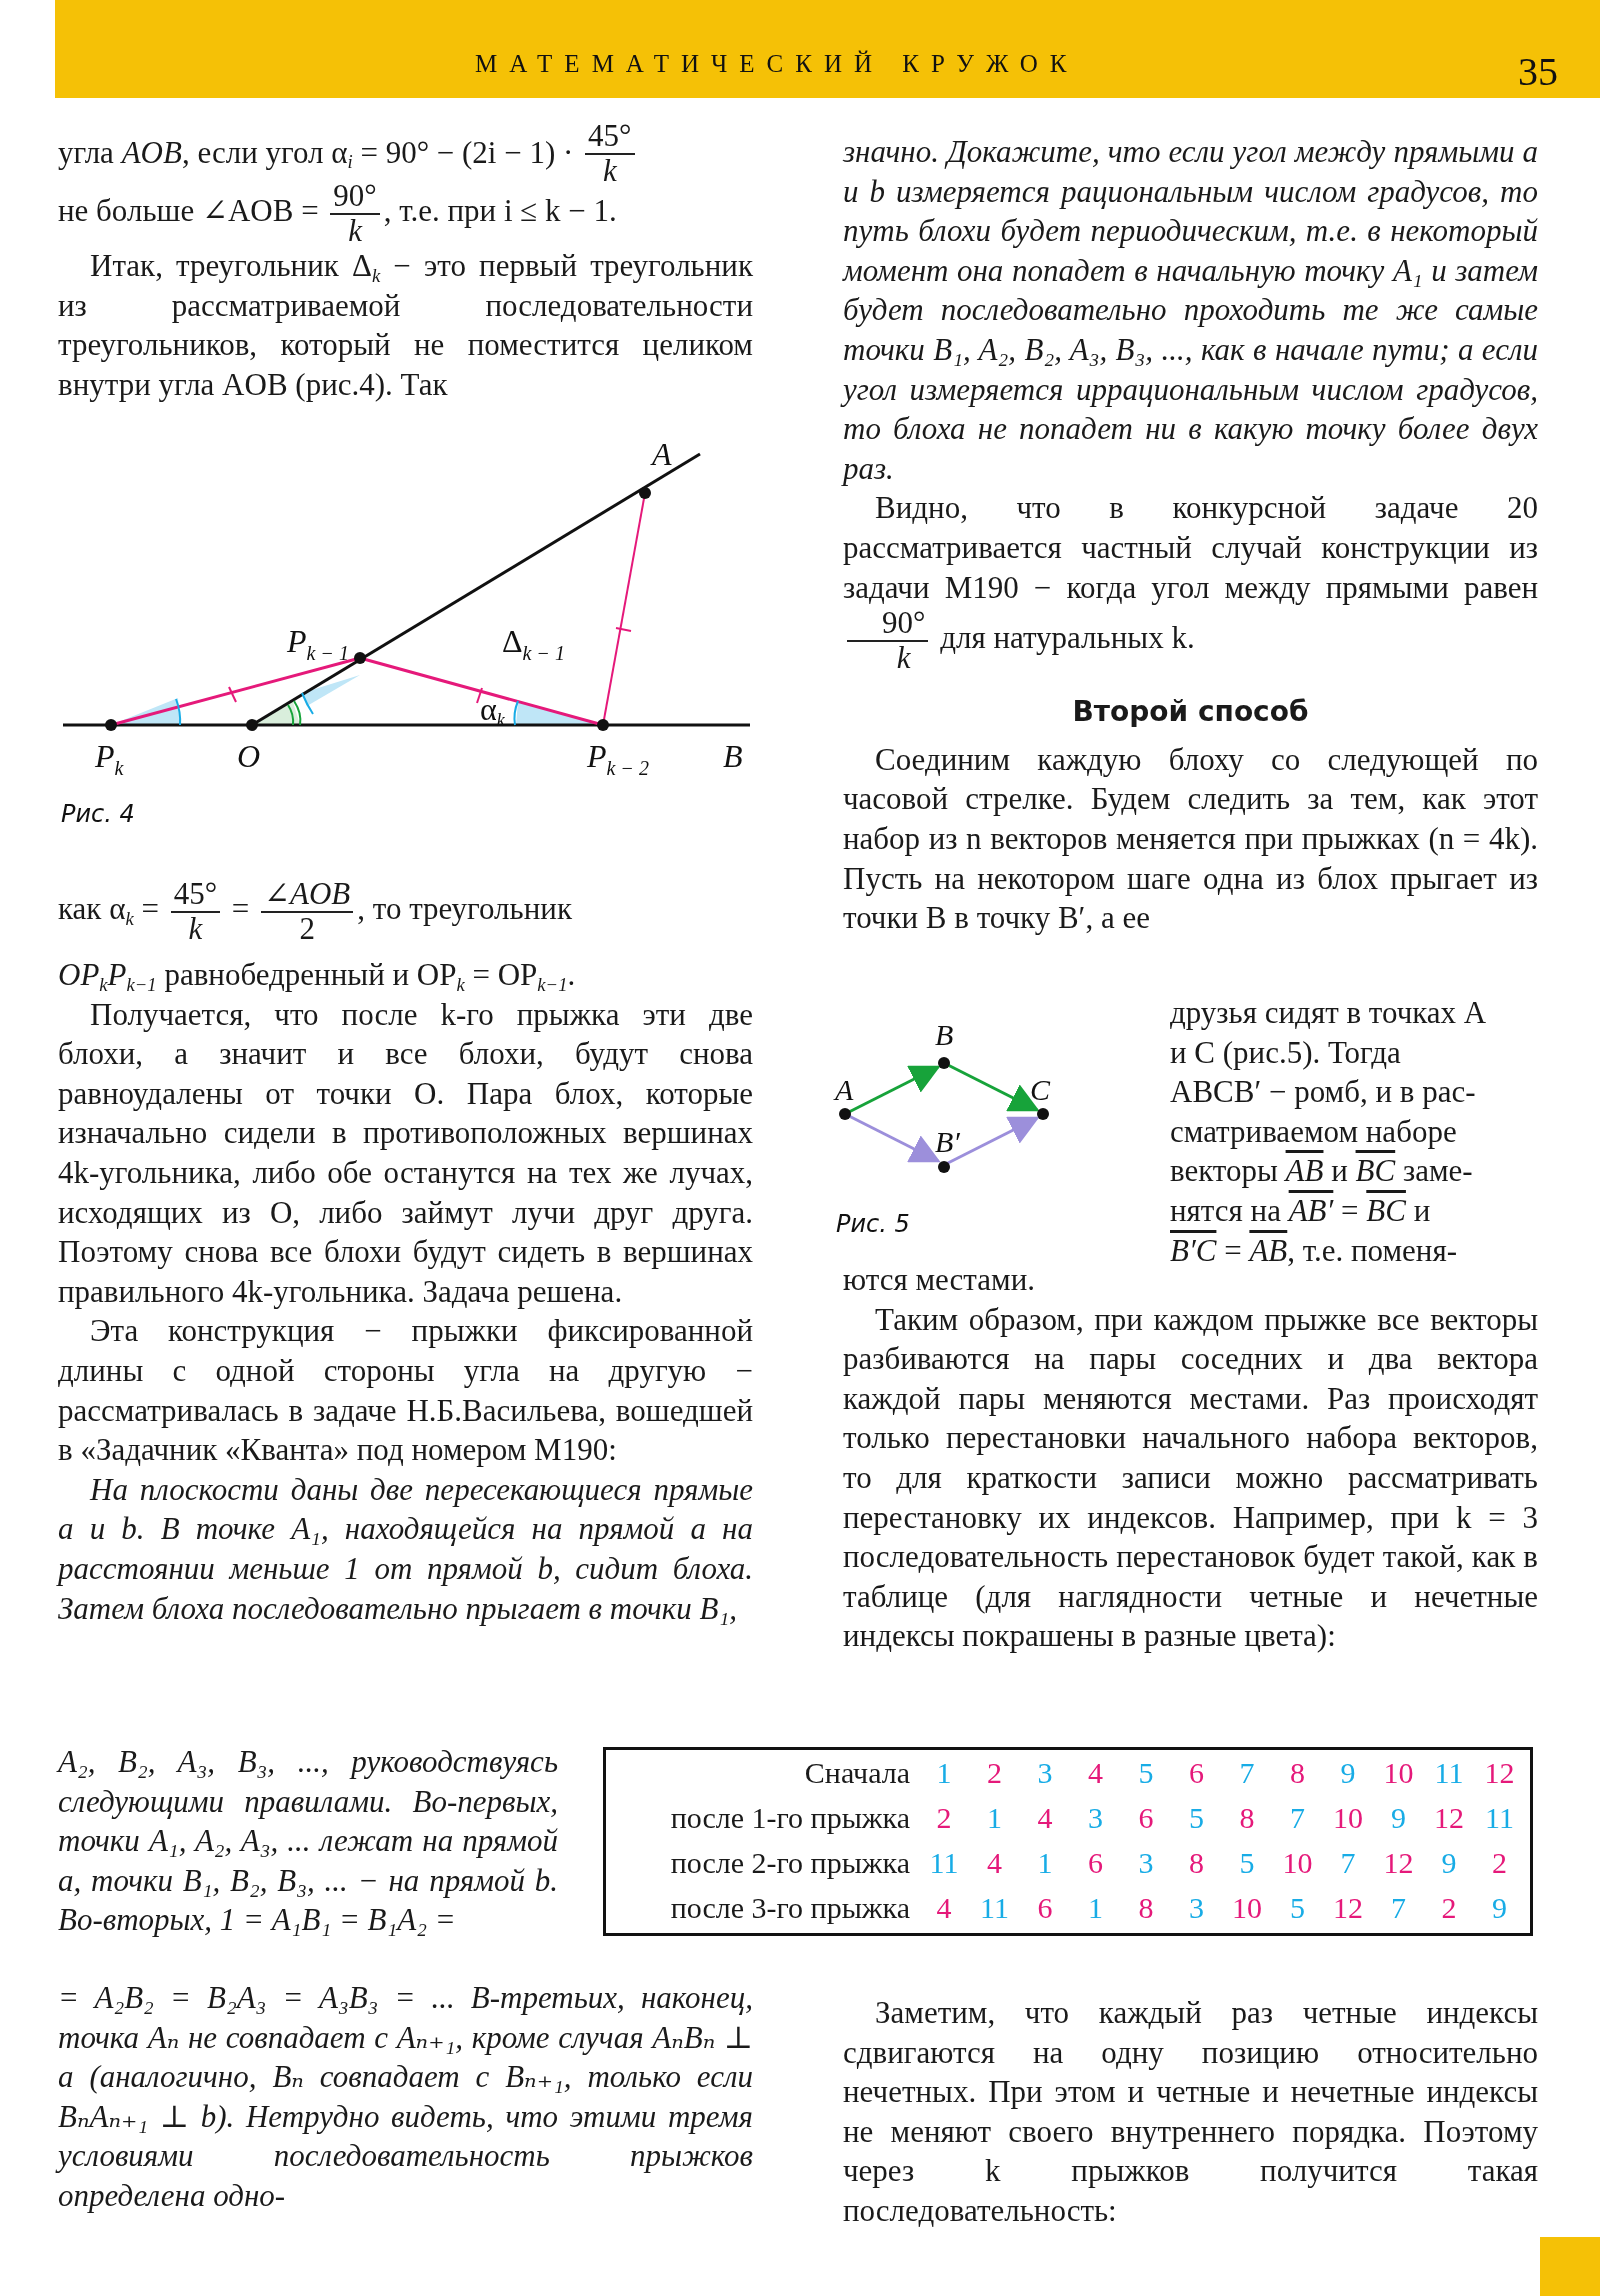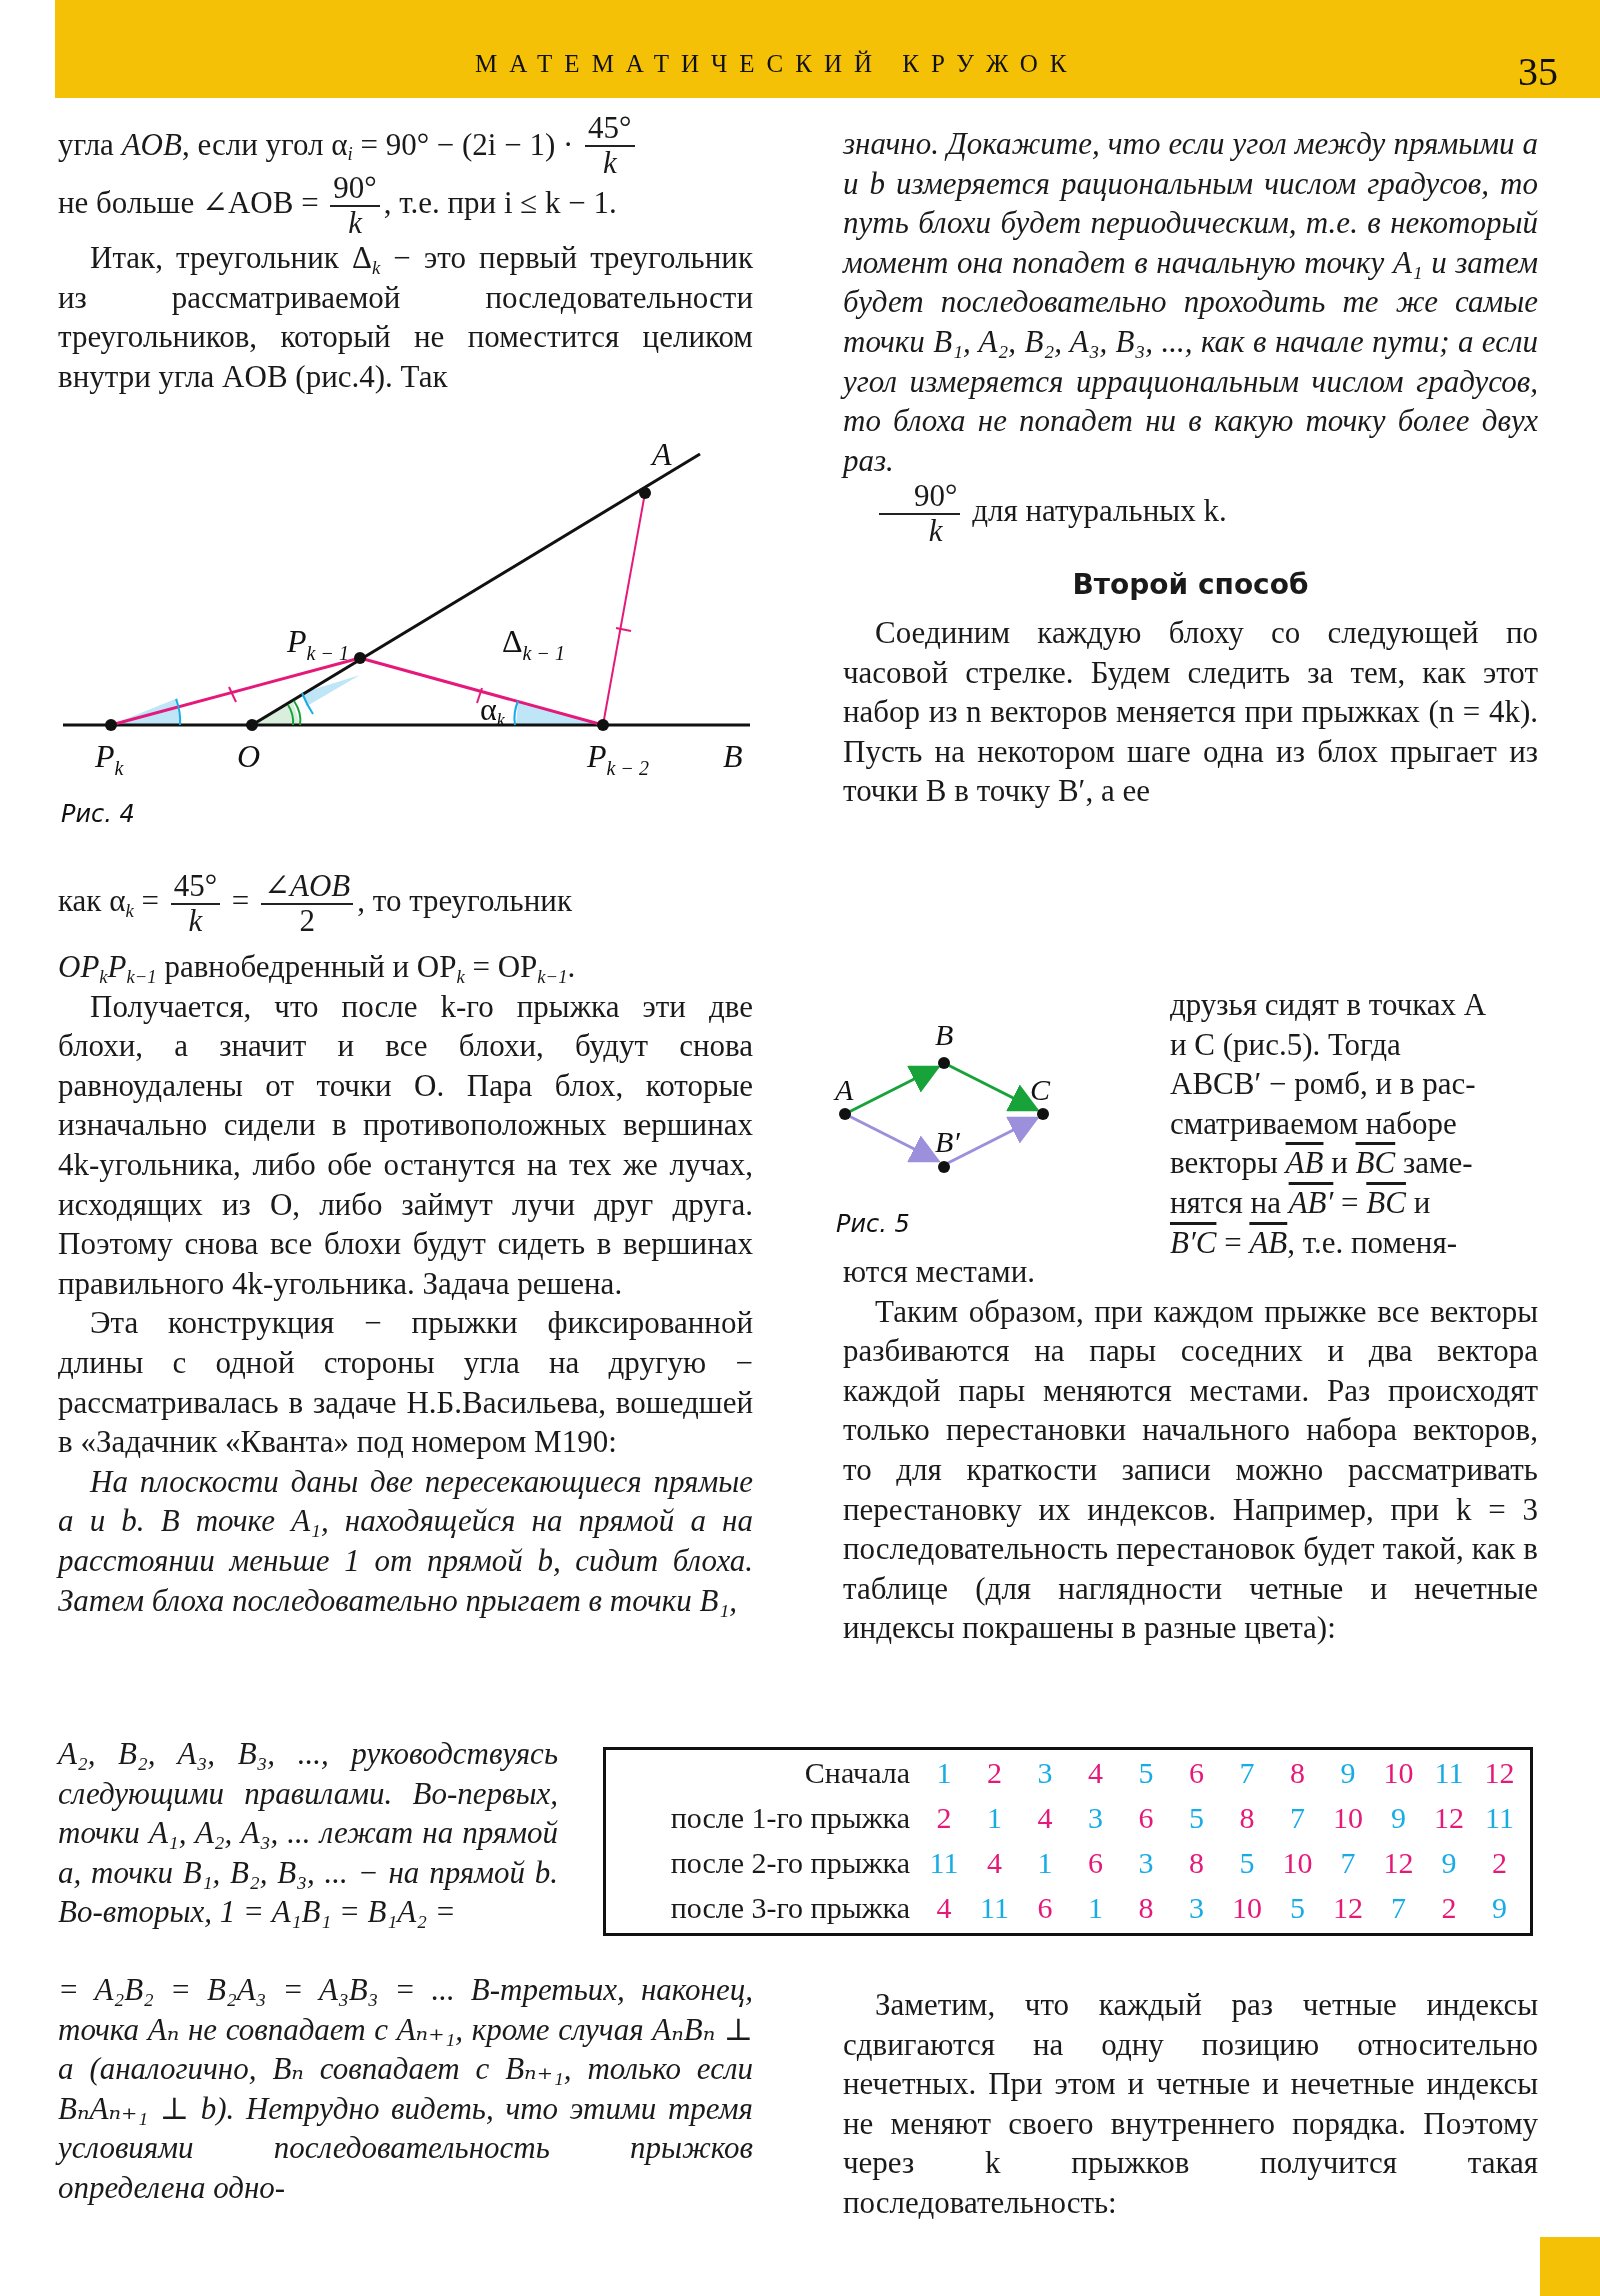--- a/index.html
+++ b/index.html
@@ -4,21 +4,21 @@
 <style>
   html, body { margin:0; padding:0; background:#ffffff; }
   body { width:1600px; height:2296px; position:relative; overflow:hidden;
          font-family:"Liberation Serif","DejaVu Serif",serif; color:#1a1a1a; }
   .header { position:absolute; left:55px; top:0; width:1545px; height:98px; background:#F5C106; }
   .header-title { position:absolute; left:420px; top:50px; font-family:"Liberation Serif",serif;
                   font-weight:normal; font-size:25px; letter-spacing:12px; color:#111; }
   .page-num { position:absolute; right:42px; top:48px; font-size:40px; color:#111; }
   .corner { position:absolute; left:1540px; top:2237px; width:60px; height:59px; background:#F5C106; }
 
-  .col { position:absolute; font-size:31px; line-height:39.6px; text-align:justify; }
+  .col { position:absolute; font-size:31px; line-height:39.6px; text-align:justify;margin-top:8px; }
   .col p { margin:0; }
   .col .ind { text-indent:32px; }
   .it { font-style:italic; }
   .col-left { left:58px; width:695px; }
   .col-right { left:843px; width:695px; }
   sub { font-size:0.6em; vertical-align:-0.3em; line-height:0; }
 
   .frac { display:inline-block; vertical-align:middle; text-align:center; line-height:1.05; margin:0 4px; }
   .frac .num { display:block; border-bottom:2px solid #222; padding:0 3px; }
   .frac .den { display:block; font-style:italic; }
@@ -104,20 +104,21 @@
 <div class="col" style="left:58px; top:1734px; width:500px;">
   <p class="it">A₂, B₂, A₃, B₃, ..., руководствуясь следующими правилами. Во-первых, точки A₁, A₂, A₃, ... лежат на прямой a, точки B₁, B₂, B₃, ... − на прямой b. Во-вторых,    1 = A₁B₁ = B₁A₂ =</p>
 </div>
 <div class="col col-left" style="top:1970px;">
   <p class="it">= A₂B₂ = B₂A₃ = A₃B₃ = ...  В-третьих, наконец, точка Aₙ не совпадает с Aₙ₊₁, кроме случая AₙBₙ ⊥ a (аналогично, Bₙ совпадает с Bₙ₊₁, только если BₙAₙ₊₁ ⊥ b). Нетрудно видеть, что этими тремя условиями последовательность прыжков определена одно-</p>
 </div>
 
 <div class="col col-right" style="top:124px;">
   <p class="it">значно. Докажите, что если угол между прямыми a и b измеряется рациональным числом градусов, то путь блохи будет периодическим, т.е. в некоторый момент она попадет в начальную точку A₁ и затем будет последовательно проходить те же самые точки B₁, A₂, B₂, A₃, B₃, ..., как в начале пути; а если угол измеряется иррациональным числом градусов, то блоха не попадет ни в какую точку более двух раз.</p>
   <p class="ind">
+    <span>Видно, что в конкурсной задаче 20 рассматривается частный случай конструкции из задачи М190 − когда угол между прямыми равен</span>
     <span class="frac"><span class="num">90°</span><span class="den">k</span></span><span> для натуральных k.</span>
   </p>
   <p class="section-title" style="margin:18px 0 8px;">Второй способ</p>
   <p class="ind">Соединим каждую блоху со следующей по часовой стрелке. Будем следить за тем, как этот набор из n векторов меняется при прыжках (n = 4k). Пусть на некотором шаге одна из блох прыгает из точки B в точку B′, а ее</p>
 </div>
 
 <svg style="position:absolute;left:830px;top:1010px;" width="320" height="230" viewBox="0 0 320 230">
   <defs>
     <marker id="ag" markerWidth="10" markerHeight="10" refX="9" refY="5" orient="auto">
         <path d="M0,0 L10,5 L0,10 z" fill="#17A33A"></path>

